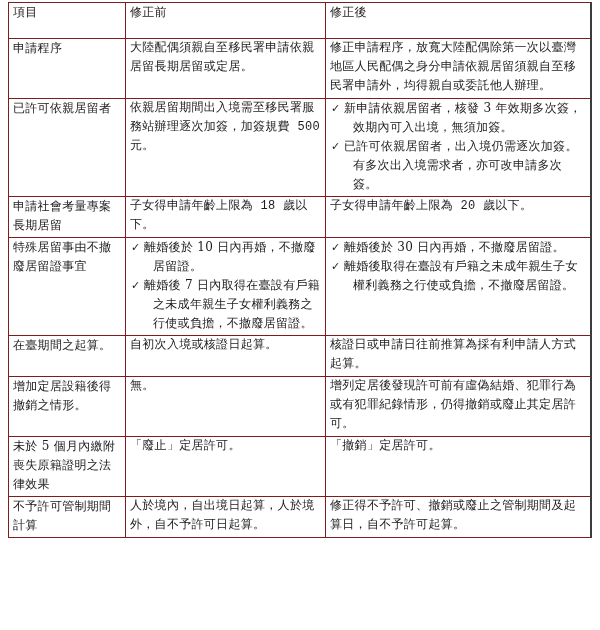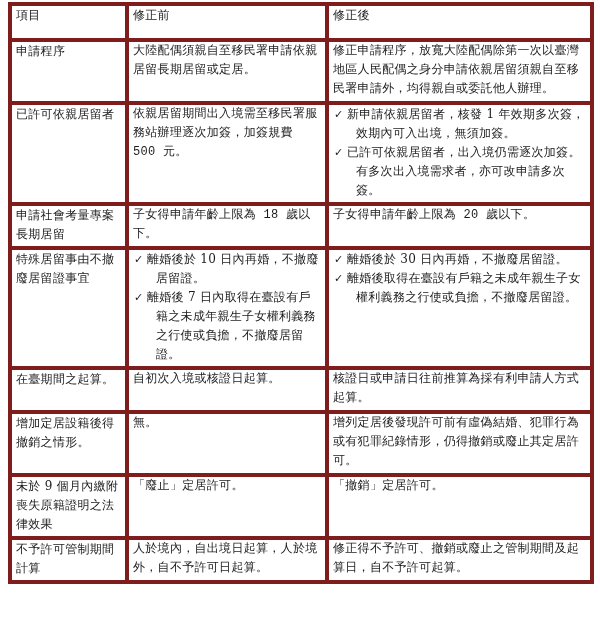--- a/index.html
+++ b/index.html
@@ -7,21 +7,21 @@
     width:600px;height:630px;background:#ffffff;position:relative;overflow:hidden;
     font-family:"DejaVu Serif","Liberation Serif",serif;
   }
   table.doc-table{
     position:absolute;left:8px;top:2px;width:582px;
     border-collapse:collapse;table-layout:fixed;
     font-size:12px;line-height:19px;letter-spacing:0.3px;color:#1c1c1c;
   }
   table.doc-table th,
   table.doc-table td{
-    border:4px solid #7f1d1d;
+    border:1px solid #7f1d1d;
     vertical-align:top;text-align:left;
     padding:0px 4px 2px 4px;
     font-weight:normal;
     overflow:hidden;
   }
   table.doc-table{border-right:2px solid #3c3c3c;}
   p.cp{margin:0;font-family:Liberation Mono, monospace;}
   .check-item{position:relative;padding-left:23px;text-indent:-9px;margin:0;}
   .check-mark{position:absolute;left:1px;top:0;text-indent:0;font-family:"DejaVu Sans",sans-serif;font-size:11px;}
   .check-text{text-indent:0;}
@@ -54,21 +54,21 @@
 
 
     <tr style="height:76px">
       <td>已許可依親居留者</td>
       <td>
           <p class="cp">依親居留期間出入境需至移民署服務站辦理逐次加簽，加簽規費 500 元。</p>
         </td>
       <td>
         <div class="check-item">
           <span class="check-mark">✓</span>
-          <span class="check-text">新申請依親居留者，核發 1 年效期多次簽，效期內可入出境，無須加簽。</span>
+          <span class="check-text">新申請依親居留者，核發 3 年效期多次簽，效期內可入出境，無須加簽。</span>
         </div>
         <div class="check-item">
           <span class="check-mark">✓</span>
           <span class="check-text">已許可依親居留者，出入境仍需逐次加簽。有多次出入境需求者，亦可改申請多次簽。</span>
         </div>
       </td>
     </tr>
 
     <tr style="height:36px">
       <td>申請社會考量專案長期居留</td>
@@ -118,21 +118,21 @@
       <td>增加定居設籍後得撤銷之情形。</td>
       <td>
           <p class="cp">無。</p>
         </td>
       <td>
           <p class="cp">增列定居後發現許可前有虛偽結婚、犯罪行為或有犯罪紀錄情形，仍得撤銷或廢止其定居許可。</p>
         </td>
     </tr>
 
     <tr style="height:59px">
-      <td>未於 9 個月內繳附喪失原籍證明之法律效果</td>
+      <td>未於 5 個月內繳附喪失原籍證明之法律效果</td>
       <td>
           <p class="cp">「廢止」定居許可。</p>
         </td>
       <td>
           <p class="cp">「撤銷」定居許可。</p>
         </td>
     </tr>
 
     <tr style="height:37px">
       <td>不予許可管制期間計算</td>

